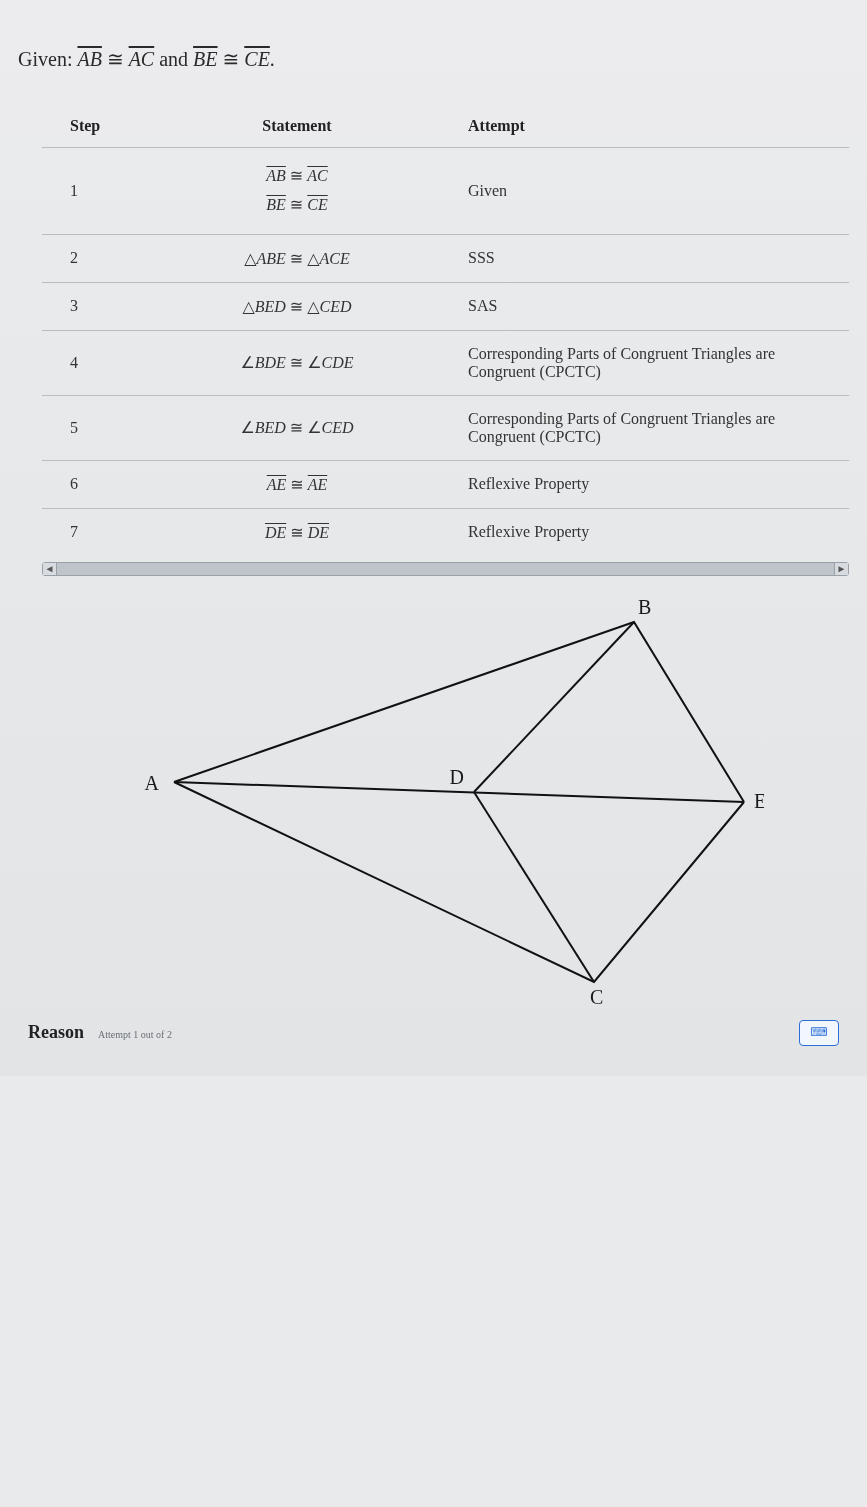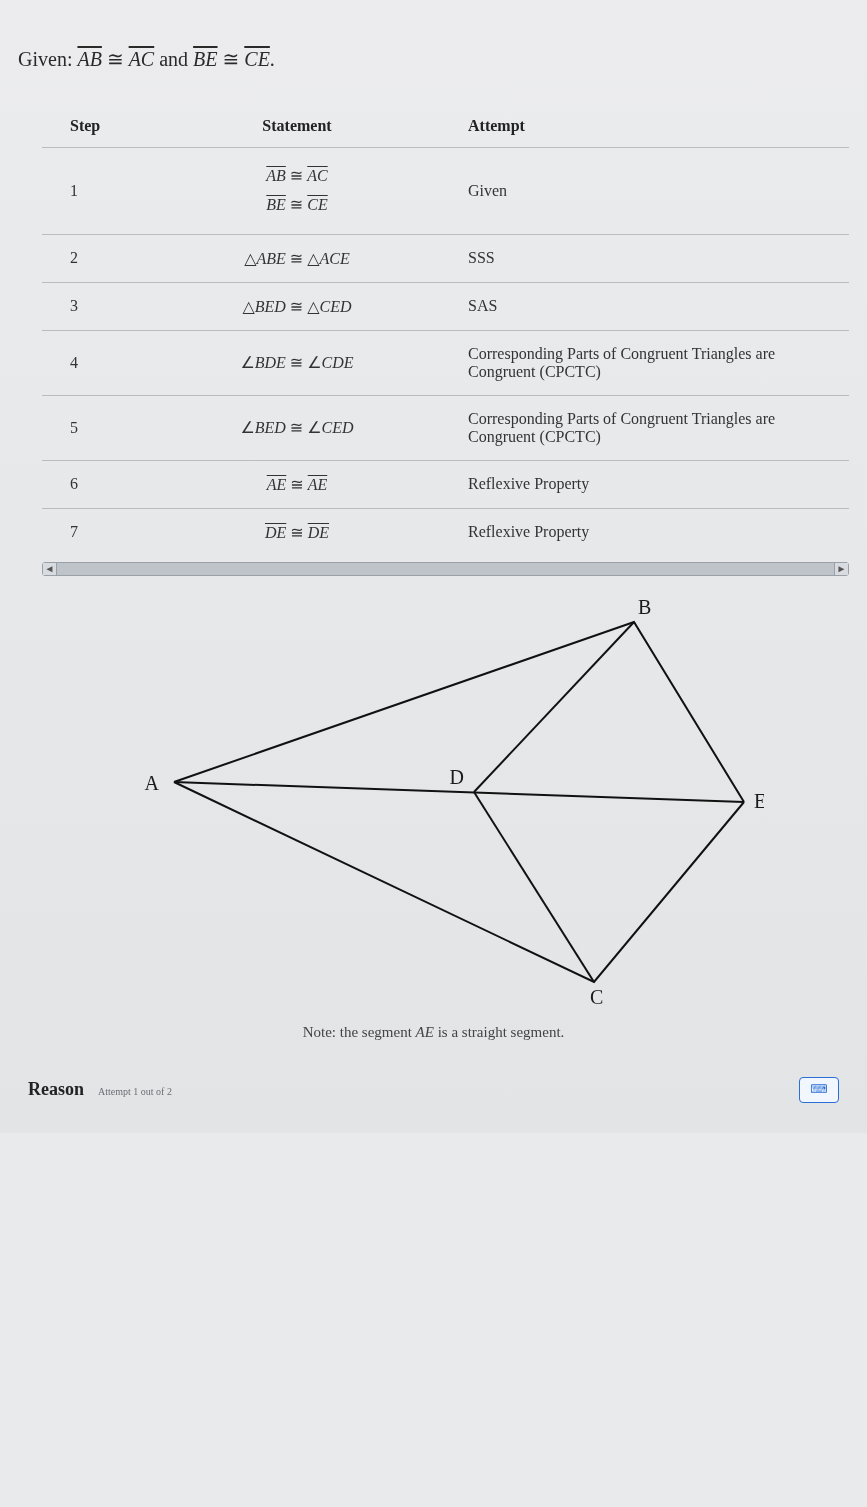--- a/index.html
+++ b/index.html
@@ -176,21 +176,20 @@
       <g font-family="Georgia, serif" font-size="20" fill="#1a1a1a">
         <text x="55" y="198" text-anchor="end">A</text>
         <text x="534" y="22">B</text>
         <text x="486" y="412">C</text>
         <text x="360" y="192" text-anchor="end">D</text>
         <text x="650" y="216">E</text>
       </g>
     </svg>
   </div>
 
-  <div class="note">Note: the segment <span class="math">AE</span> is a straight segment.</div>
 
   <div class="answer-row">
     <div>
       <span class="answer-label">Reason</span>
       <span class="attempt">Attempt 1 out of 2</span>
     </div>
     <div class="keypad">
       <span>⌨</span>
     </div>
   </div>

